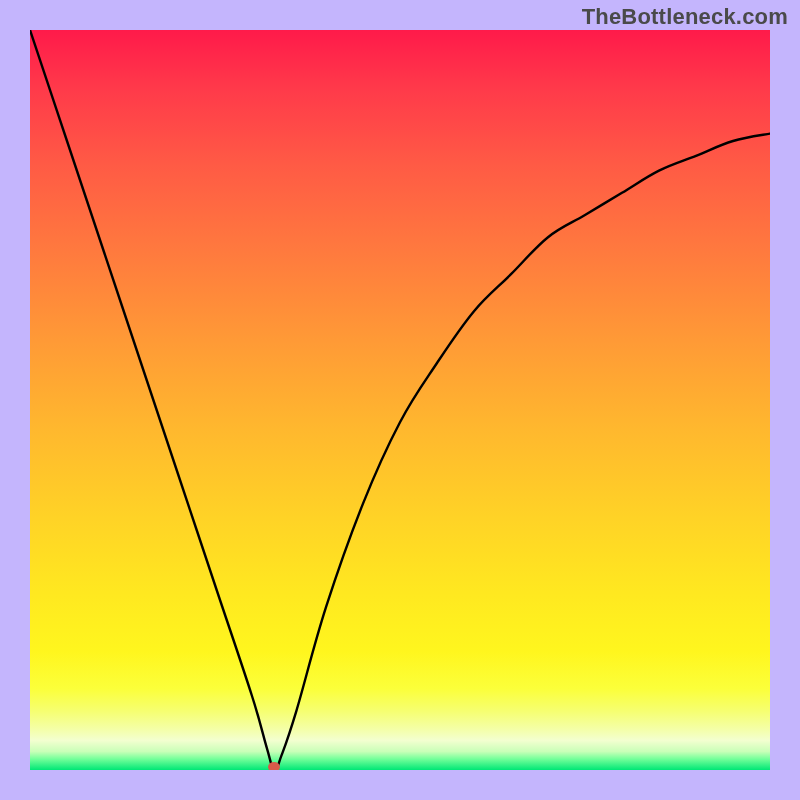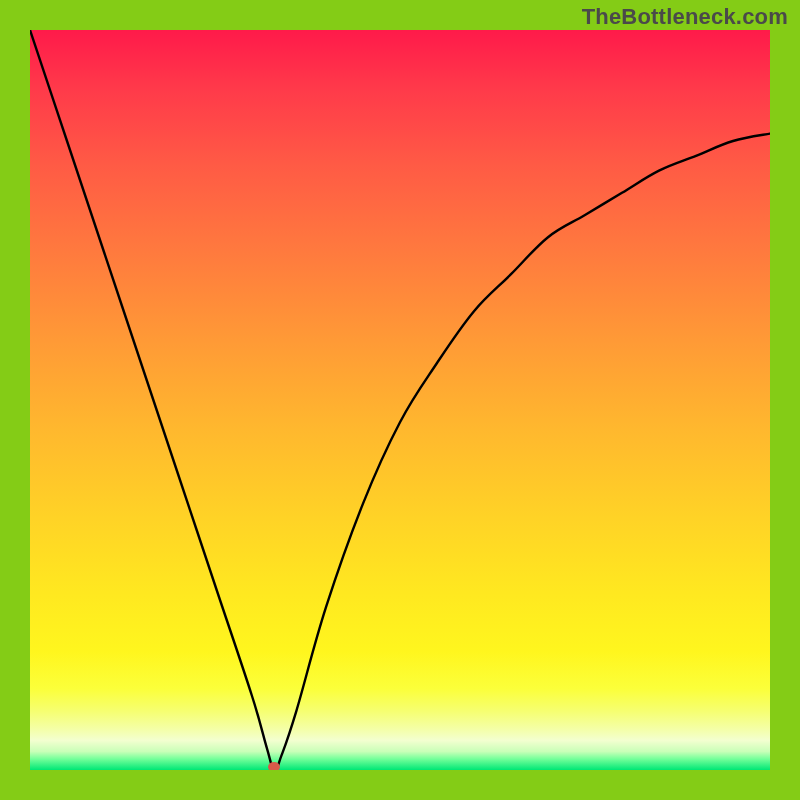--- a/index.html
+++ b/index.html
@@ -8,21 +8,21 @@
     width: 800px;
     height: 800px;
     background: #000;
     overflow: hidden;
     font-family: Arial, Helvetica, sans-serif;
   }
   .frame {
     position: relative;
     width: 800px;
     height: 800px;
-    background: #84cc16;
+    background: #c4b5fd;
   }
   .watermark {
     position: absolute;
     top: 4px;
     right: 12px;
     color: #4a4a4a;
     font-size: 22px;
     font-weight: 600;
     letter-spacing: 0.2px;
     z-index: 20;

